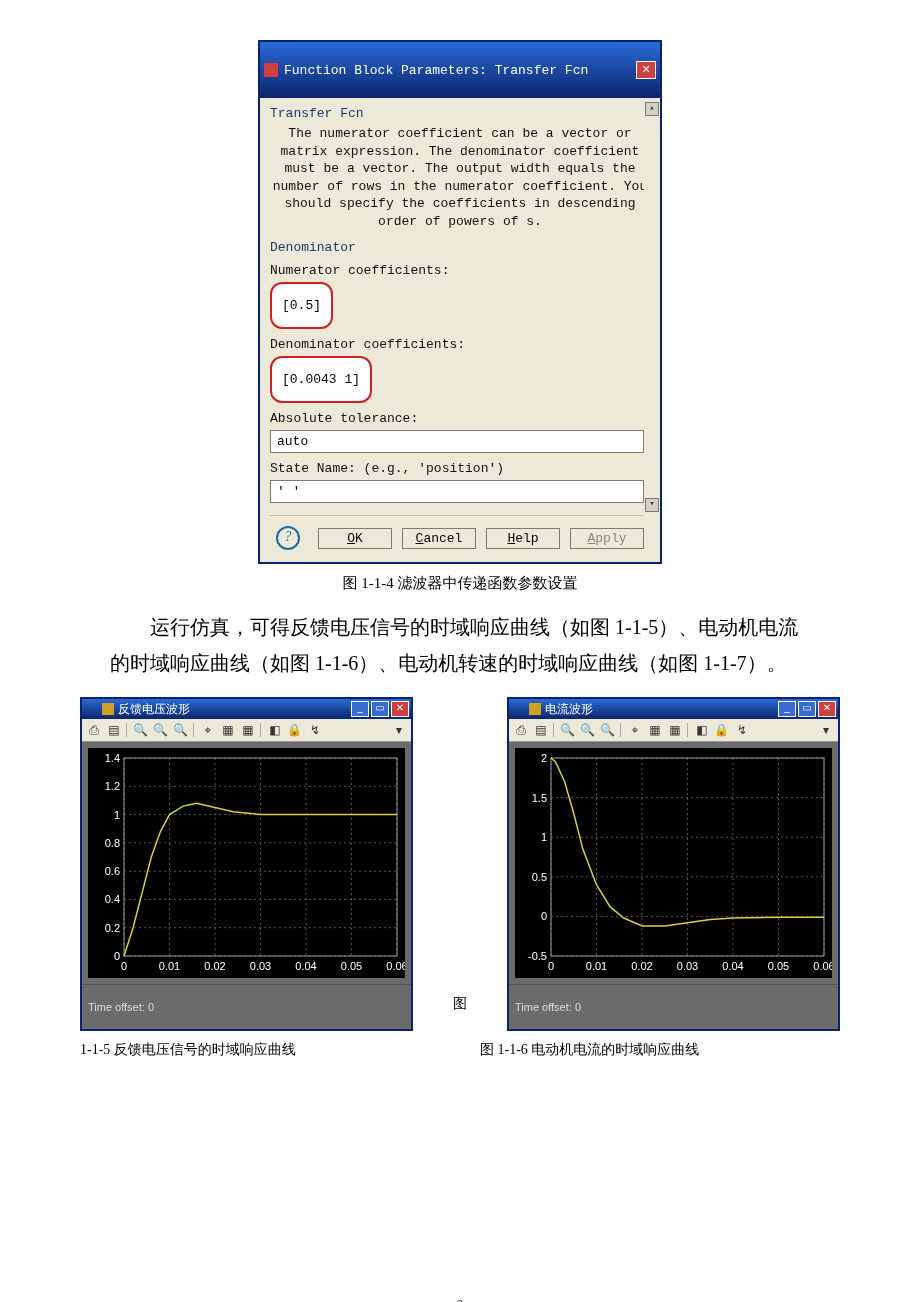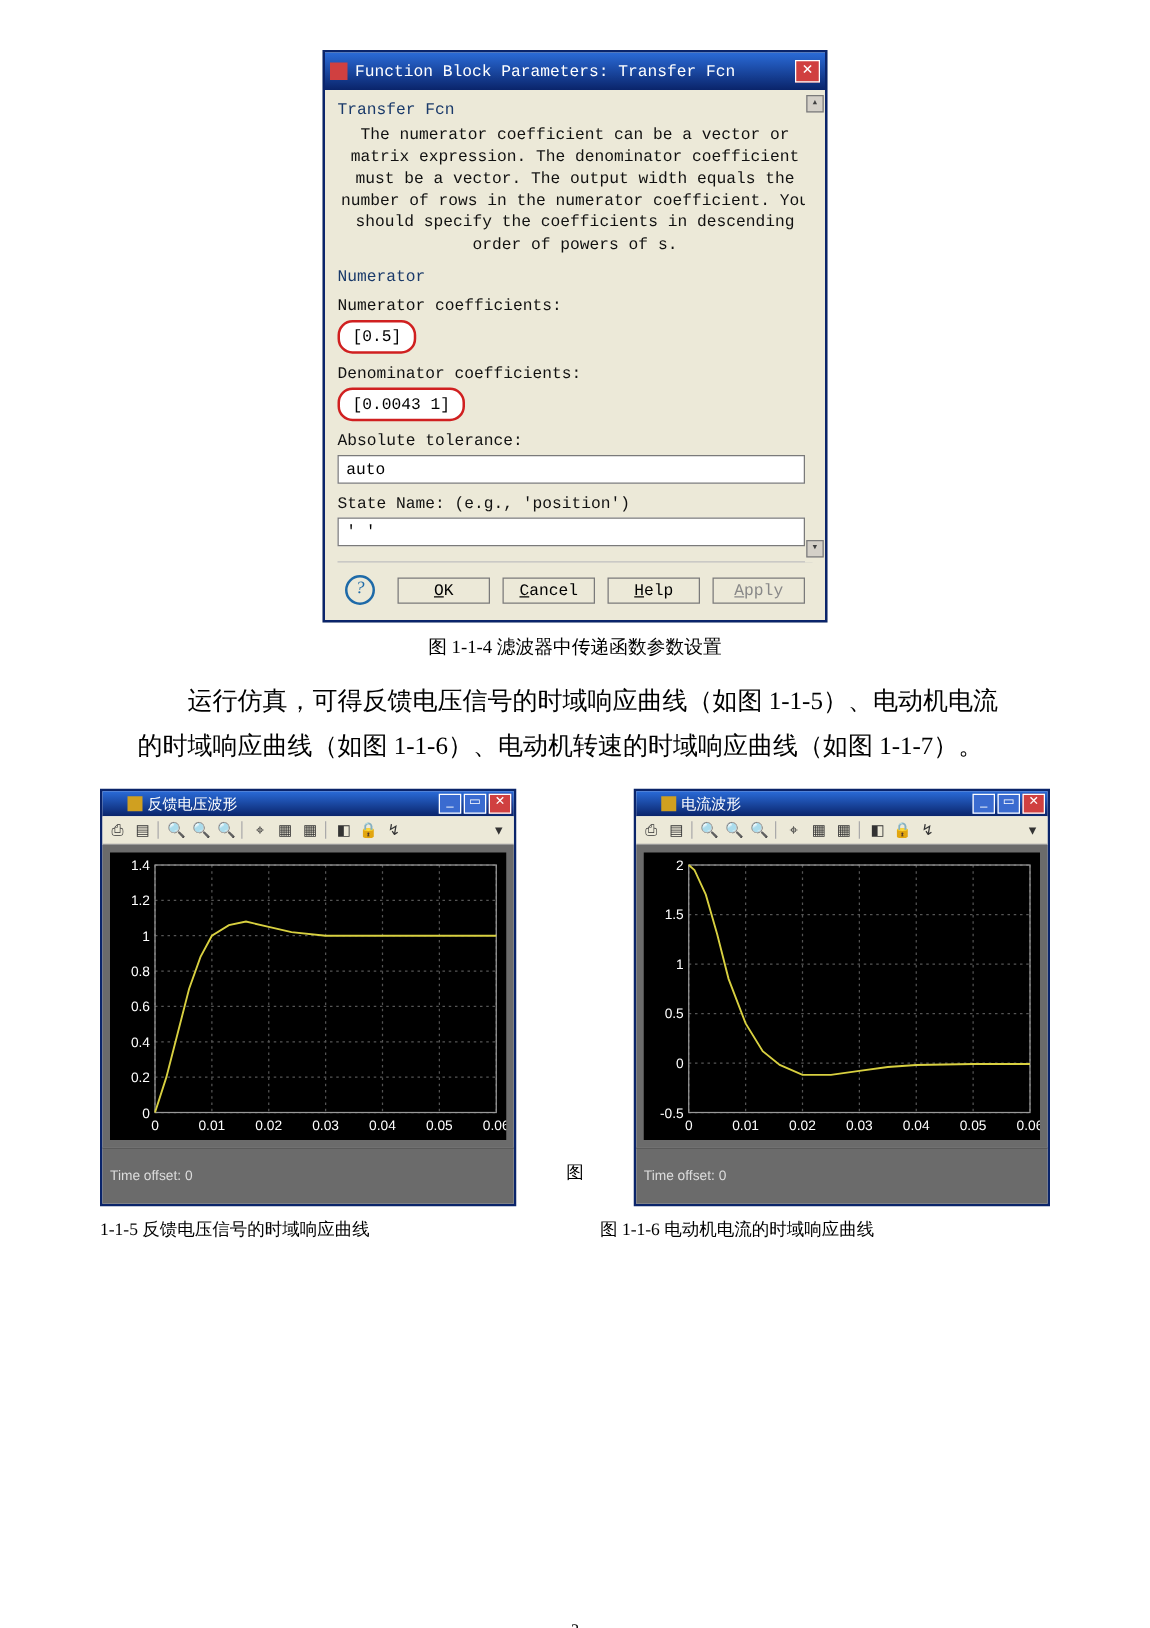--- a/index.html
+++ b/index.html
@@ -24,21 +24,21 @@
     border: 2px solid #0a246a;
     background: #ece9d8;
     font-family: "Courier New", monospace;
     font-size: 13px;
   }
   .titlebar {
     height: 24px;
     background: linear-gradient(to bottom, #2a6bd8, #0a246a);
     display: flex;
     align-items: center;
-    padding: 3px 4px;
+    padding: 16px 4px;
     color: #fff;
   }
   .titlebar .icon {
     width: 14px; height: 14px;
     background: #d04040;
     margin-right: 6px;
     display: inline-block;
   }
   .titlebar .title-text {
     flex: 1;
@@ -98,21 +98,21 @@
     background: #fff;
     padding: 3px 6px;
     width: 360px;
     font-family: "Courier New", monospace;
     font-size: 13px;
   }
   .circle-red {
     display: inline-block;
     border: 2px solid #d02020;
     border-radius: 12px;
-    padding: 4px 10px;
+    padding: 14px 10px;
     background: #fff;
   }
   .btnrow {
     display: flex;
     align-items: center;
     gap: 10px;
     padding: 10px 6px 2px 6px;
     border-top: 1px solid #bfbfbf;
     margin-top: 12px;
   }
@@ -258,21 +258,21 @@
     </div>
     <div class="dialog-body">
       <div class="scroll-track">
         <div class="scroll-arrow">▴</div>
         <div class="scroll-arrow">▾</div>
       </div>
 
       <div class="groupbox-label">Transfer Fcn</div>
       <div class="desc">The numerator coefficient can be a vector or matrix expression. The denominator coefficient must be a vector. The output width equals the number of rows in the numerator coefficient. You should specify the coefficients in descending order of powers of s.</div>
 
-      <div class="groupbox-label">Numerator</div>
+      <div class="groupbox-label">Denominator</div>
 
       <div class="param-label">Numerator coefficients:</div>
       <div><span class="circle-red">[0.5]</span></div>
 
       <div class="param-label">Denominator coefficients:</div>
       <div><span class="circle-red">[0.0043 1]</span></div>
 
       <div class="param-label">Absolute tolerance:</div>
       <div class="input">auto</div>
 

